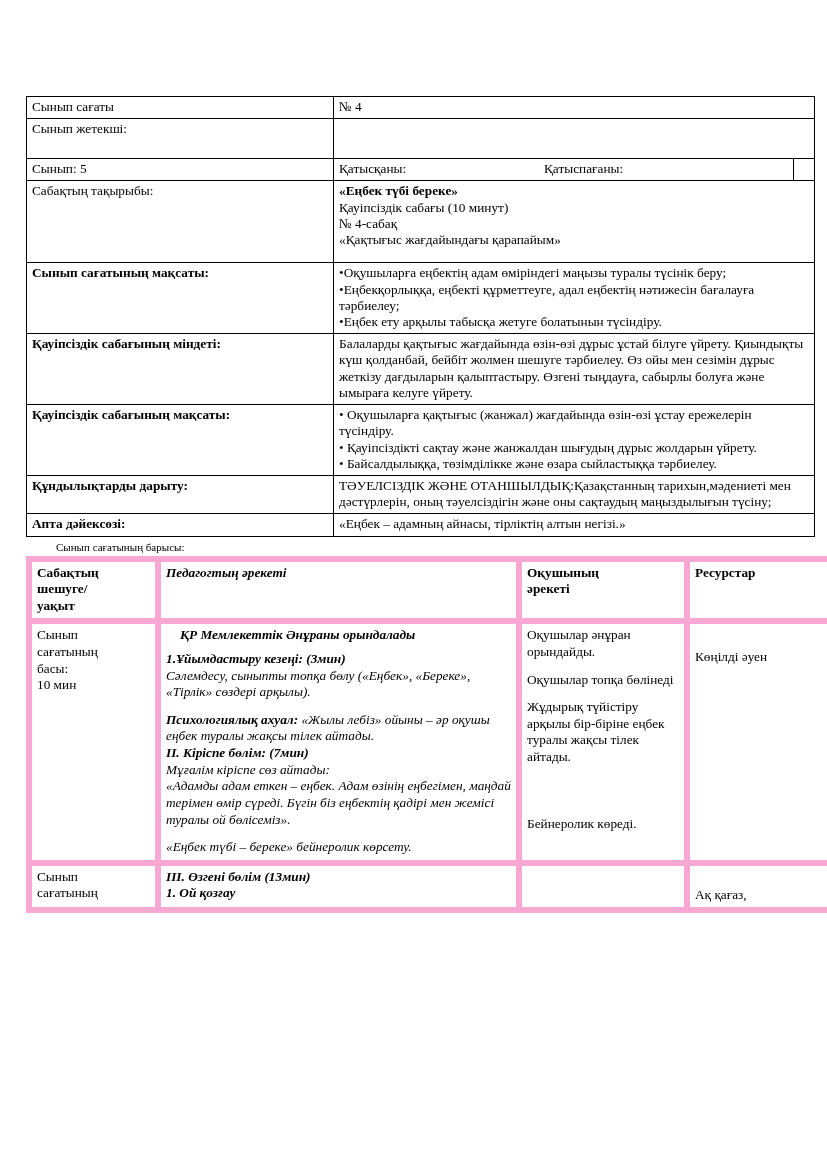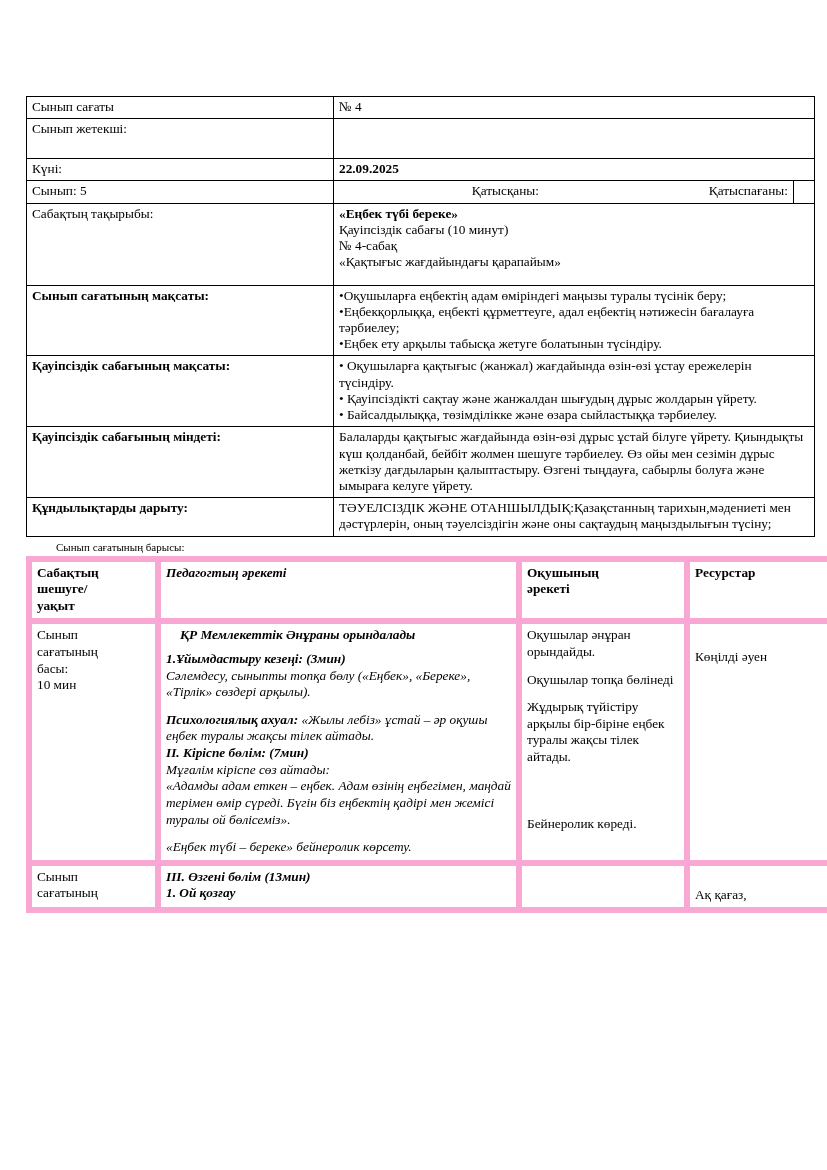--- a/index.html
+++ b/index.html
@@ -69,21 +69,21 @@
   }
   .c1 { width: 113px; }
   .c2 { width: 345px; font-style: italic; }
   .c3 { width: 152px; }
   .c4 { width: 156px; }
 
   .center { text-align: center; }
   .gap { height: 11px; }
   .gap-sm { height: 7px; }
 
-  .row-attend td.col-value { padding-right: 0; text-align: right; }
+  .row-attend td.col-value { padding-right: 0; }
   table.attend-inner {
     border-collapse: collapse;
     width: 100%;
     table-layout: fixed;
   }
   table.attend-inner td {
     border: none;
     padding: 0;
     font-size: 13.3px;
   }
@@ -100,24 +100,20 @@
 
     <table class="main">
       <tbody>
           <tr>
         <td class="col-label">Сынып сағаты</td>
         <td class="col-value">№ 4</td>
       </tr>
       <tr>
         <td class="col-label" style="height:34px">Сынып жетекші:</td>
         <td class="col-value"></td>
-      </tr>
-      <tr>
-        <td class="col-label">Күні:</td>
-        <td class="col-value b">22.09.2025</td>
       </tr>
       <tr class="row-attend">
         <td class="col-label">Сынып:   5</td>
         <td class="col-value" style="padding:0">
           <table class="attend-inner">
             <tbody>
                   <tr>
               <td style="padding:2px 5px 3px 5px;width:200px">Қатысқаны:</td>
               <td style="padding:2px 5px 3px 0;">Қатыспағаны:</td>
               <td class="divcell"></td>
@@ -138,34 +134,38 @@
       </tr>
       <tr>
         <td class="col-label b">Сынып сағатының мақсаты:</td>
         <td class="col-value">
           <div>•Оқушыларға еңбектің адам өміріндегі маңызы туралы түсінік беру;</div>
           <div>•Еңбекқорлыққа, еңбекті құрметтеуге, адал еңбектің нәтижесін бағалауға тәрбиелеу;</div>
           <div>•Еңбек ету арқылы табысқа жетуге болатынын түсіндіру.</div>
         </td>
       </tr>
       <tr>
+        <td class="col-label b">Қауіпсіздік сабағының міндеті:</td>
+        <td class="col-value">Балаларды қақтығыс жағдайында өзін-өзі дұрыс ұстай білуге үйрету. Қиындықты күш қолданбай, бейбіт жолмен шешуге тәрбиелеу. Өз ойы мен сезімін дұрыс жеткізу дағдыларын қалыптастыру. Өзгені тыңдауға, сабырлы болуға және ымыраға келуге үйрету.</td>
+      </tr>
+      <tr>
         <td class="col-label b">Қауіпсіздік сабағының мақсаты:</td>
         <td class="col-value">
           <div>• Оқушыларға қақтығыс (жанжал) жағдайында өзін-өзі ұстау ережелерін түсіндіру.</div>
           <div>• Қауіпсіздікті сақтау және жанжалдан шығудың дұрыс жолдарын үйрету.</div>
           <div>• Байсалдылыққа, төзімділікке және өзара сыйластыққа тәрбиелеу.</div>
         </td>
       </tr>
       <tr>
-        <td class="col-label b">Қауіпсіздік сабағының міндеті:</td>
-        <td class="col-value">Балаларды қақтығыс жағдайында өзін-өзі дұрыс ұстай білуге үйрету. Қиындықты күш қолданбай, бейбіт жолмен шешуге тәрбиелеу. Өз ойы мен сезімін дұрыс жеткізу дағдыларын қалыптастыру. Өзгені тыңдауға, сабырлы болуға және ымыраға келуге үйрету.</td>
-      </tr>
-      <tr>
         <td class="col-label b">Құндылықтарды дарыту:</td>
         <td class="col-value">ТӘУЕЛСІЗДІК ЖӘНЕ ОТАНШЫЛДЫҚ:Қазақстанның тарихын,мәдениеті мен дәстүрлерін, оның тәуелсіздігін және оны сақтаудың маңыздылығын  түсіну;</td>
+      </tr>
+      <tr>
+        <td class="col-label b">Апта дәйексөзі:</td>
+        <td class="col-value">«Еңбек – адамның айнасы, тірліктің алтын негізі.»</td>
       </tr>
     </tbody>
       </table>
 
     <div class="section-title">Сынып сағатының барысы:</div>
 
     <table class="course">
       <tbody>
           <tr>
         <th class="c1">
@@ -187,21 +187,21 @@
           <div>сағатының</div>
           <div>басы:</div>
           <div>10 мин</div>
         </td>
         <td class="c2">
           <div class="b" style="padding-left:14px">ҚР Мемлекеттік Әнұраны орындалады</div>
           <div class="gap-sm">&nbsp;</div>
           <div class="b">1.Ұйымдастыру кезеңі: (3мин)</div>
           <div>Сәлемдесу, сыныпты топқа бөлу («Еңбек», «Береке», «Тірлік» сөздері арқылы).</div>
           <div class="gap">&nbsp;</div>
-          <div><span class="b">Психологиялық ахуал:</span><span> «Жылы лебіз» ұстай – әр оқушы еңбек туралы жақсы тілек айтады.</span></div>
+          <div><span class="b">Психологиялық ахуал:</span><span> «Жылы лебіз» ойыны – әр оқушы еңбек туралы жақсы тілек айтады.</span></div>
           <div class="b">II. Кіріспе бөлім: (7мин)</div>
           <div>Мұғалім кіріспе сөз айтады:</div>
           <div>«Адамды адам еткен – еңбек. Адам өзінің еңбегімен, маңдай терімен өмір сүреді. Бүгін біз еңбектің қадірі мен жемісі туралы ой бөлісеміз».</div>
           <div class="gap">&nbsp;</div>
           <div>«Еңбек түбі – береке» бейнеролик көрсету.</div>
         </td>
         <td class="c3">
           <div>Оқушылар әнұран орындайды.</div>
           <div class="gap">&nbsp;</div>
           <div>Оқушылар топқа бөлінеді</div>

